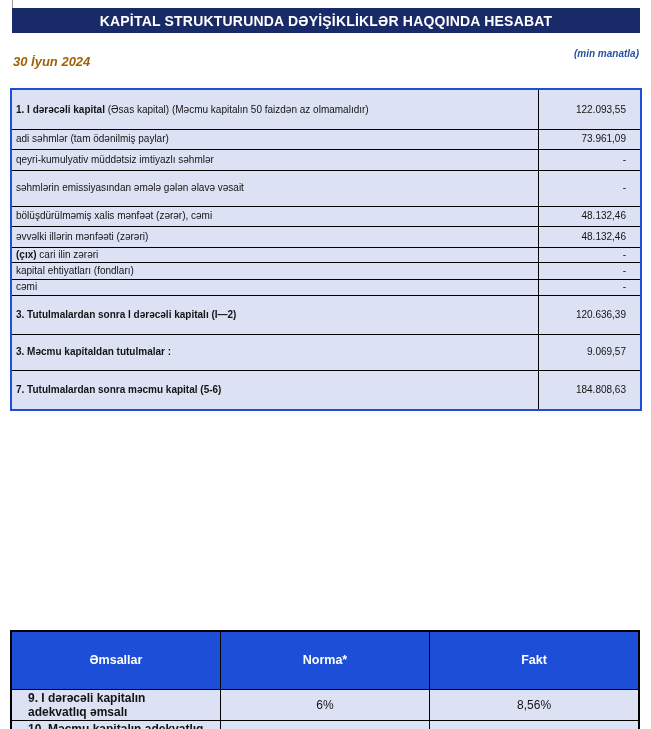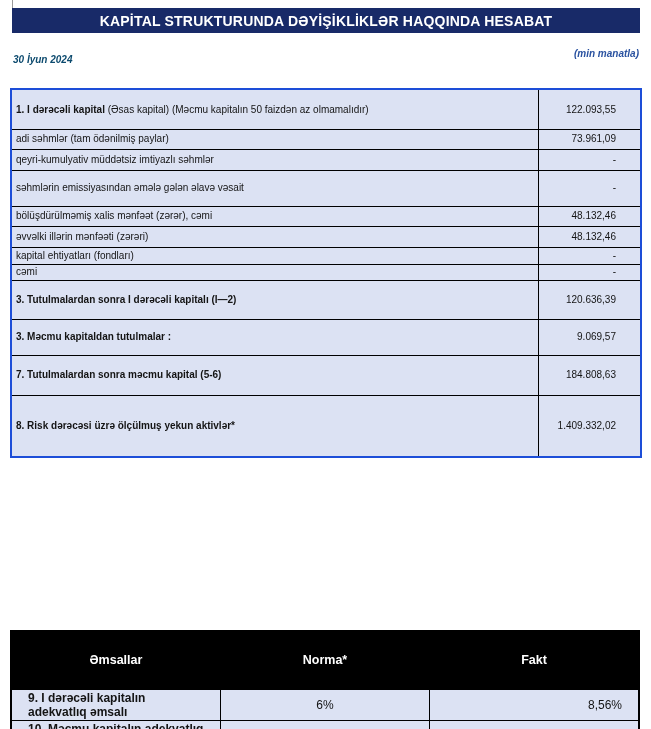--- a/index.html
+++ b/index.html
@@ -12,55 +12,55 @@
     position:absolute; left:12px; top:0; width:1px; height:9px; background:#9a9a9a;
   }
   .titlebar {
     position:absolute; left:12px; top:8px; width:628px; height:25px;
     background:#182a68; color:#ffffff;
     display:flex; align-items:center; justify-content:center;
     font-weight:bold; font-size:14px; letter-spacing:0.2px;
   }
   .subtitle-left {
     position:absolute; left:13px; top:54px;
-    color:#0c4a6e; font-weight:bold; font-style:italic; font-size:10px;
+    color:#a16207; font-weight:bold; font-style:italic; font-size:13px;
   }
   .subtitle-right {
     position:absolute; right:12px; top:48px;
     color:#2a52a0; font-weight:bold; font-style:italic; font-size:10px; text-align:right;
   }
   table { border-collapse:collapse; table-layout:fixed; }
   .cap-table {
     position:absolute; left:10px; top:88px; width:630px;
     border:2px solid #1d4ed8; font-size:10px;
   }
   .cap-table td {
     border:1px solid #000000; background:#dce2f3;
     vertical-align:middle; padding:1px 4px; color:#141414; line-height:1.15;
   }
   .cap-table td.val {
-    text-align:right; padding-right:24px; width:103px;
+    text-align:right; padding-right:14px; width:103px;
   }
   .cap-table td.lbl { width:527px; }
   .b { font-weight:bold; }
   .ratio-table {
     position:absolute; left:10px; top:630px; width:630px;
     border:2px solid #000000; font-size:12px;
   }
   .ratio-table th {
-    background:#000000; color:#ffffff; font-weight:bold;
+    background:#1d4ed8; color:#ffffff; font-weight:bold;
     border:1px solid #000000; text-align:center; vertical-align:middle; font-size:12.5px;
   }
   .ratio-table td {
     border:1px solid #000000; background:#dce2f3;
     vertical-align:middle; padding:1px 16px; color:#141414;
   }
   .ratio-table td.lbl { width:422px; font-weight:bold; }
   .ratio-table td.num { width:106px; text-align:center; }
-  .ratio-table td.num2 { width:102px; text-align:right; }
+  .ratio-table td.num2 { width:102px; text-align:center; }
 </style>
 </head>
 <body>
 
 <div class="page">
 
   <div class="tick"></div>
 
   <div class="titlebar">
     <span>KAPİTAL STRUKTURUNDA DƏYİŞİKLİKLƏR HAQQINDA HESABAT</span>
@@ -88,43 +88,43 @@
         <td class="val">-</td>
       </tr>
       <tr style="height:20px">
         <td class="lbl"><span class="b"></span><span>bölüşdürülməmiş xalis mənfəət (zərər), cəmi</span></td>
         <td class="val">48.132,46</td>
       </tr>
       <tr style="height:21px">
         <td class="lbl"><span class="b"></span><span>əvvəlki illərin mənfəəti (zərəri)</span></td>
         <td class="val">48.132,46</td>
       </tr>
+      <tr style="height:15px">
+        <td class="lbl"><span class="b">(çıx)</span><span> cari ilin zərəri</span></td>
+        <td class="val">-</td>
+      </tr>
       <tr style="height:17px">
         <td class="lbl"><span class="b"></span><span>kapital ehtiyatları (fondları)</span></td>
         <td class="val">-</td>
       </tr>
       <tr style="height:16px">
         <td class="lbl"><span class="b"></span><span>cəmi</span></td>
         <td class="val">-</td>
       </tr>
       <tr style="height:39px">
         <td class="lbl"><span class="b">3. Tutulmalardan  sonra I dərəcəli kapitalı (I—2)</span><span></span></td>
         <td class="val">120.636,39</td>
       </tr>
       <tr style="height:36px">
         <td class="lbl"><span class="b">3. Məcmu kapitaldan tutulmalar :</span><span></span></td>
         <td class="val">9.069,57</td>
       </tr>
       <tr style="height:40px">
         <td class="lbl"><span class="b">7. Tutulmalardan  sonra məcmu kapital (5-6)</span><span></span></td>
         <td class="val">184.808,63</td>
-      </tr>
-      <tr style="height:62px">
-        <td class="lbl"><span class="b">8. Risk dərəcəsi üzrə ölçülmuş  yekun aktivlər*</span><span></span></td>
-        <td class="val">1.409.332,02</td>
       </tr>
     </tbody>
   </table>
 
   <table class="ratio-table">
     <tbody>
       <tr style="height:58px">
         <th class="lbl">Əmsallar</th>
         <th class="num">Norma*</th>
         <th class="num2">Fakt</th>

